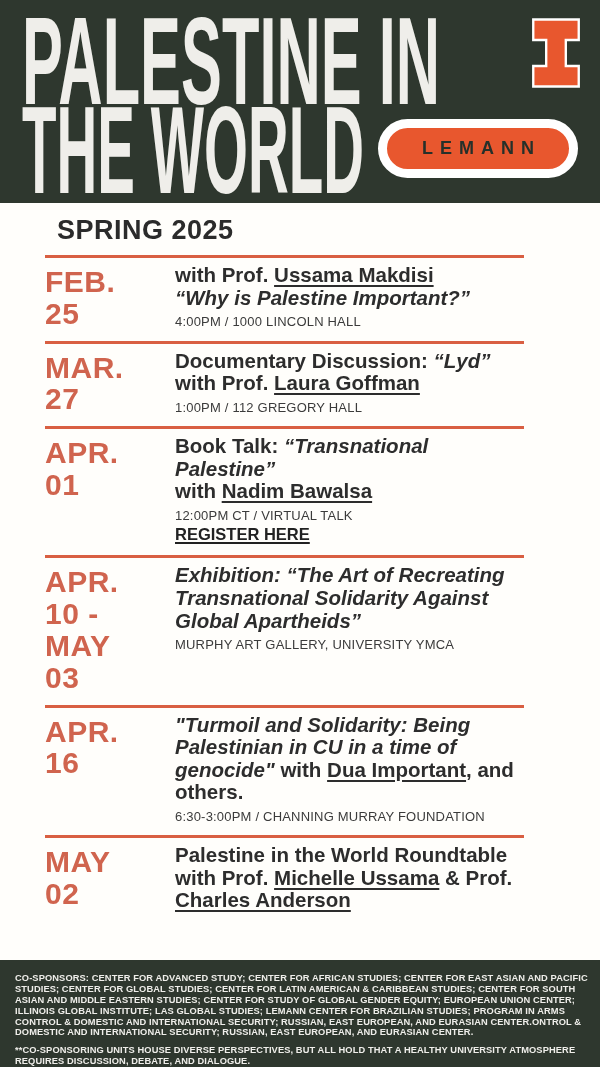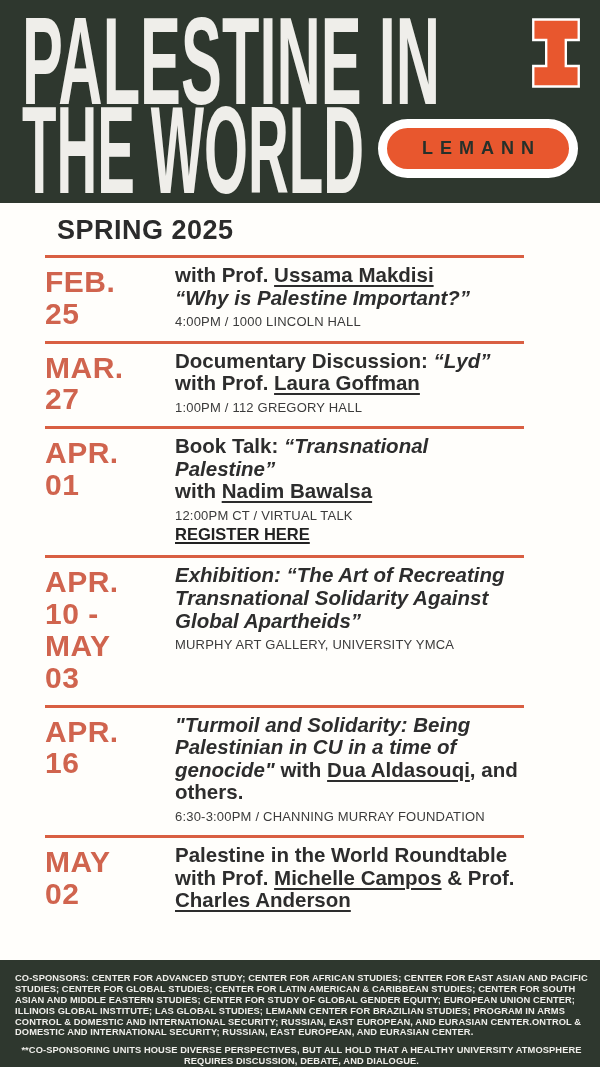--- a/index.html
+++ b/index.html
@@ -97,21 +97,21 @@
   
   .ftr{
     flex:none;height:107px;background:var(--green);
     color:var(--cream);
     padding:13px 12px 12px 15px;
   }
   .ftr p{
     margin:0;font-size:9.3px;font-weight:700;line-height:1.17;
     letter-spacing:.1px;
   }
-  .ftr p + p{margin-top:7px;text-align:center;}
+  .ftr p + p{margin-top:7px;}
 </style>
 </head>
 <body>
 
 <div class="poster">
 
   <header class="hdr">
     <svg class="title-svg" width="600" height="203" viewBox="0 0 600 203">
       <text x="22" y="104" font-size="124" textLength="418" lengthAdjust="spacingAndGlyphs">PALESTINE IN</text>
       <text x="22" y="193" font-size="124" textLength="342" lengthAdjust="spacingAndGlyphs">THE WORLD</text>
@@ -178,32 +178,32 @@
           <p class="meta">MURPHY ART GALLERY, UNIVERSITY YMCA</p>
         </div>
       </section>
 
       <section class="row">
         <div class="datecol">
           <div>APR.</div>
           <div>16</div>
         </div>
         <div class="details">
-          <p class="tline"><span class="bi">"Turmoil and Solidarity: Being Palestinian in CU in a time of genocide" </span><span class="b">with </span><span class="u">Dua Aldasouqi</span><span class="b">, and others.</span></p>
+          <p class="tline"><span class="bi">"Turmoil and Solidarity: Being Palestinian in CU in a time of genocide" </span><span class="b">with </span><span class="u">Dua Important</span><span class="b">, and others.</span></p>
           <p class="meta">6:30-3:00PM / CHANNING MURRAY FOUNDATION</p>
         </div>
       </section>
 
       <section class="row">
         <div class="datecol">
           <div>MAY</div>
           <div>02</div>
         </div>
         <div class="details">
-          <p class="tline"><span class="b">Palestine in the World Roundtable with Prof. </span><span class="u">Michelle Campos</span><span class="b"> &amp; Prof. </span><span class="u">Charles Anderson</span></p>
+          <p class="tline"><span class="b">Palestine in the World Roundtable with Prof. </span><span class="u">Michelle Ussama</span><span class="b"> &amp; Prof. </span><span class="u">Charles Anderson</span></p>
 
         </div>
       </section>
 
     </div>
   </main>
 
   <footer class="ftr">
     <p>CO-SPONSORS: CENTER FOR ADVANCED STUDY; CENTER FOR AFRICAN STUDIES; CENTER FOR EAST ASIAN AND PACIFIC STUDIES; CENTER FOR GLOBAL STUDIES; CENTER FOR LATIN AMERICAN &amp; CARIBBEAN STUDIES; CENTER FOR SOUTH ASIAN AND MIDDLE EASTERN STUDIES; CENTER FOR STUDY OF GLOBAL GENDER EQUITY; EUROPEAN UNION CENTER; ILLINOIS GLOBAL INSTITUTE; LAS GLOBAL STUDIES; LEMANN CENTER FOR BRAZILIAN STUDIES; PROGRAM IN ARMS CONTROL &amp; DOMESTIC AND INTERNATIONAL SECURITY; RUSSIAN, EAST EUROPEAN, AND EURASIAN CENTER.ONTROL &amp; DOMESTIC AND INTERNATIONAL SECURITY; RUSSIAN, EAST EUROPEAN, AND EURASIAN CENTER.</p>
     <p>**CO-SPONSORING UNITS HOUSE DIVERSE PERSPECTIVES, BUT ALL HOLD THAT A HEALTHY UNIVERSITY ATMOSPHERE REQUIRES DISCUSSION, DEBATE, AND DIALOGUE.</p>

